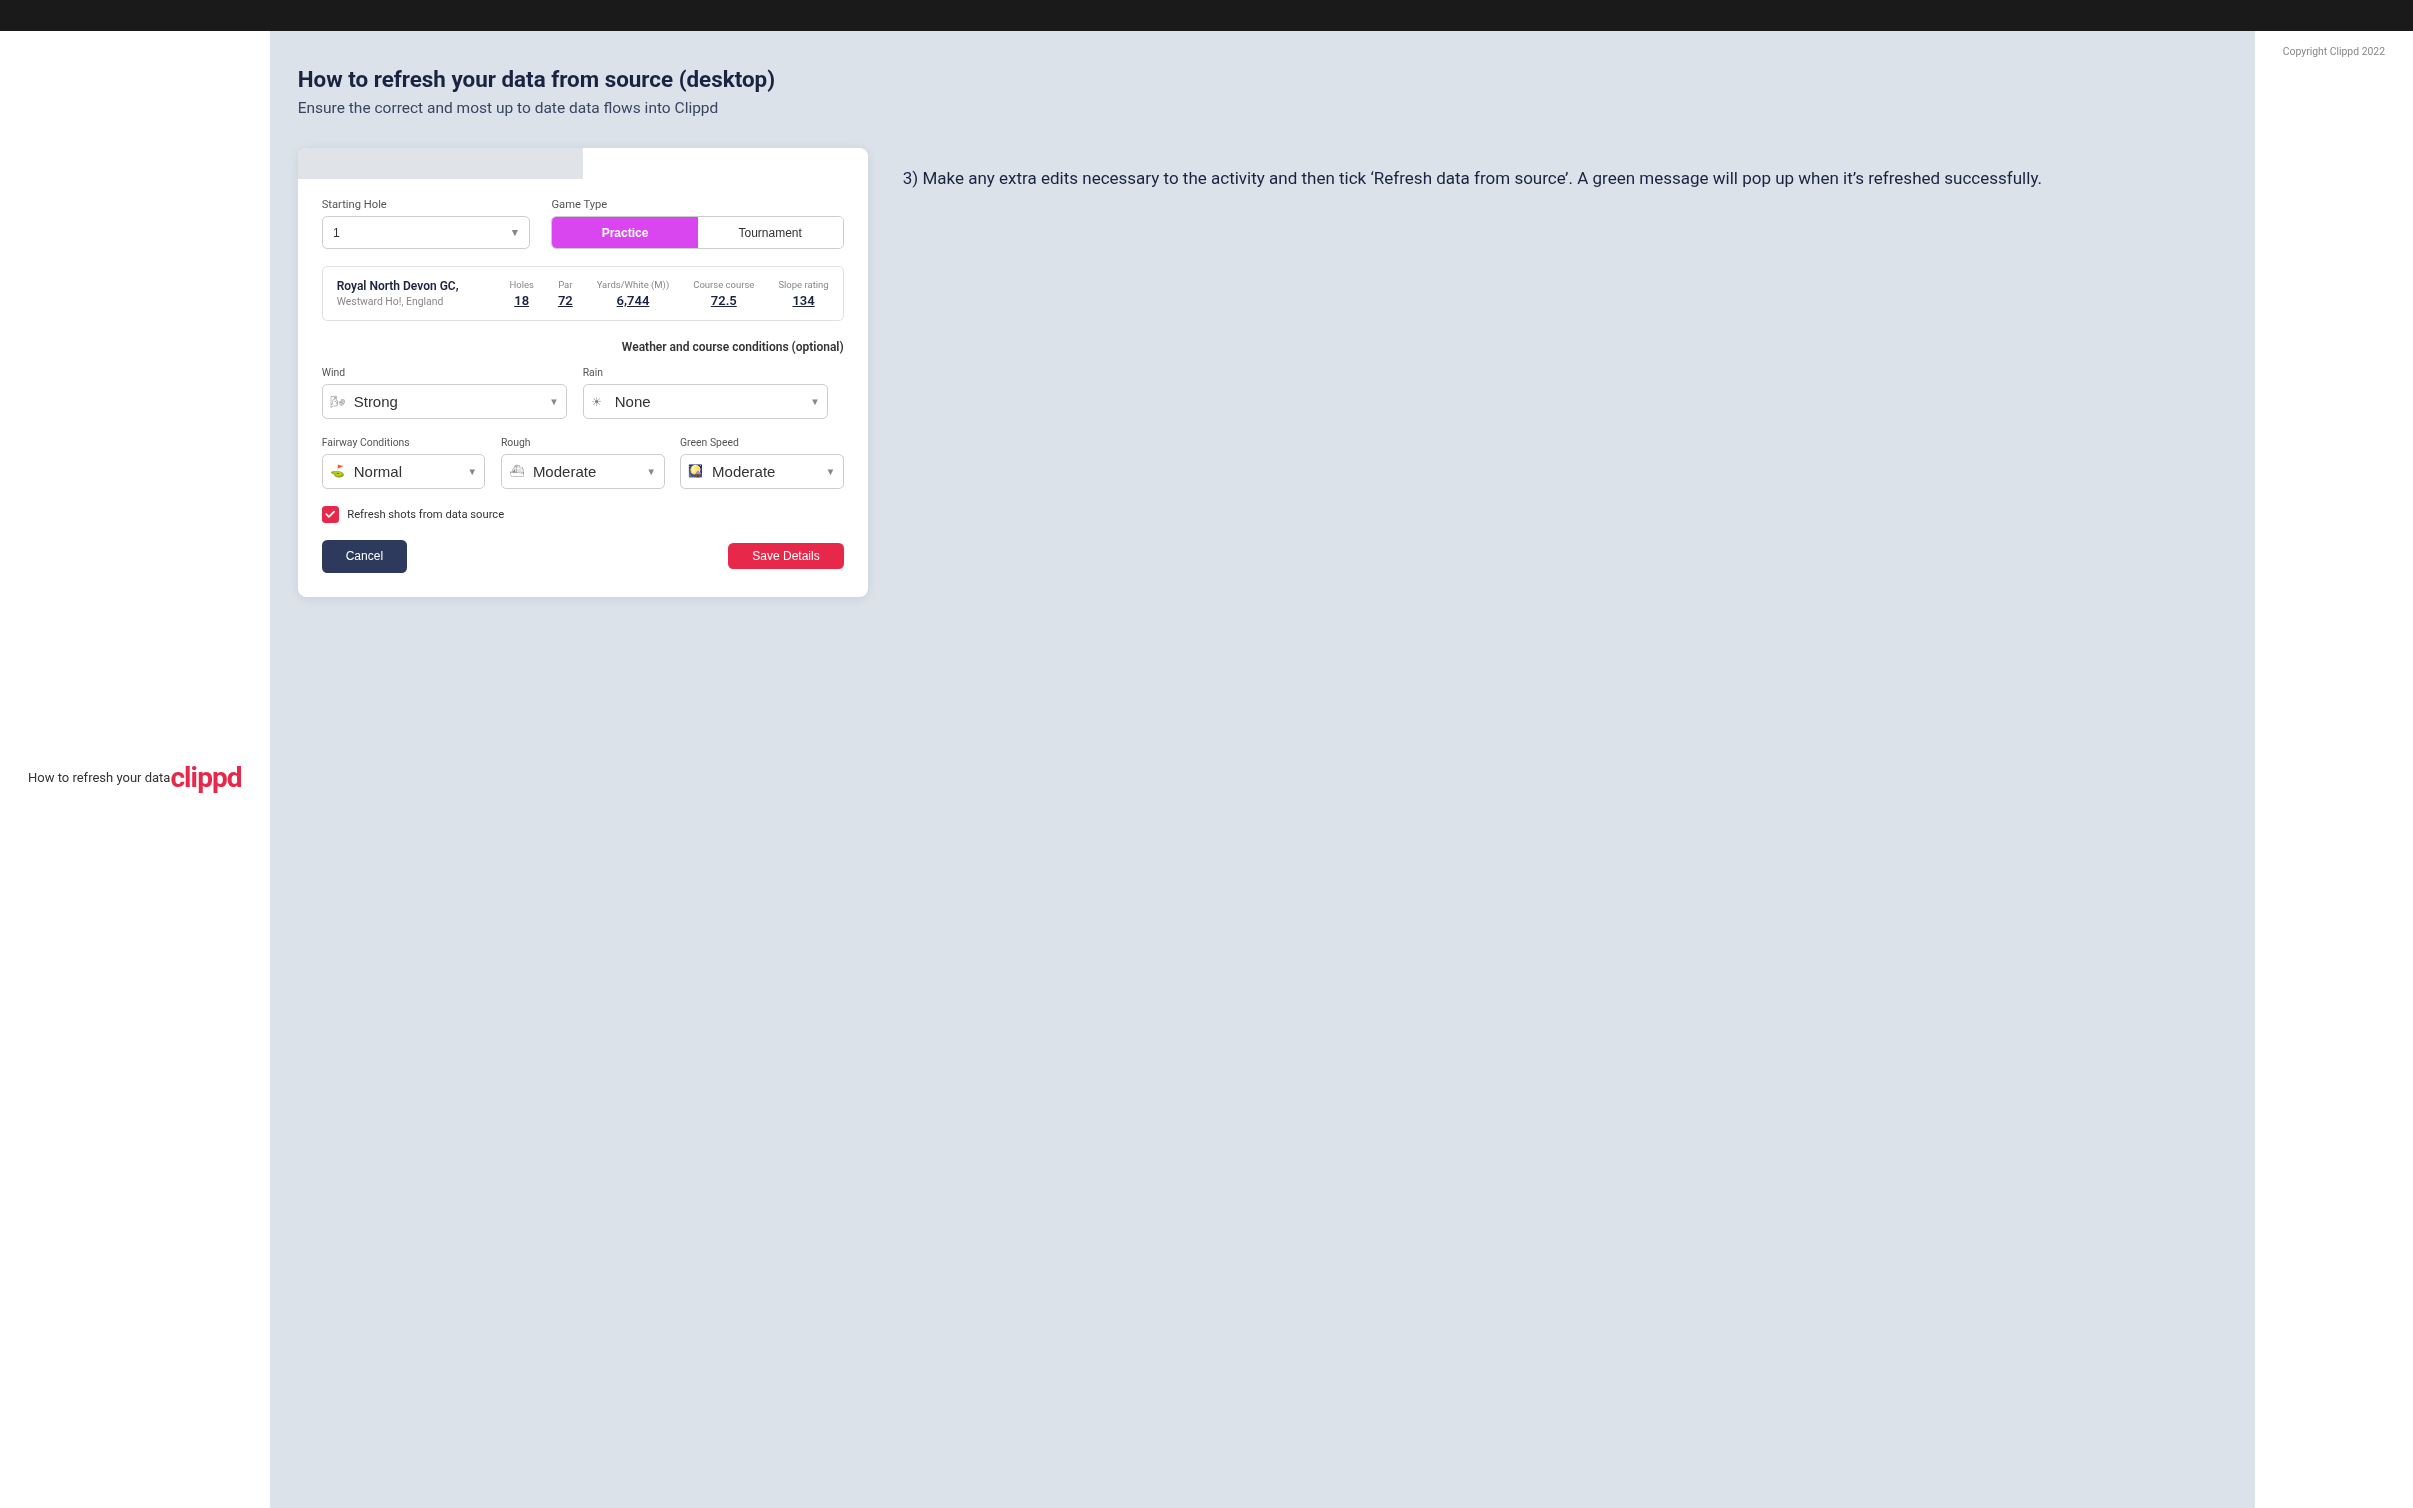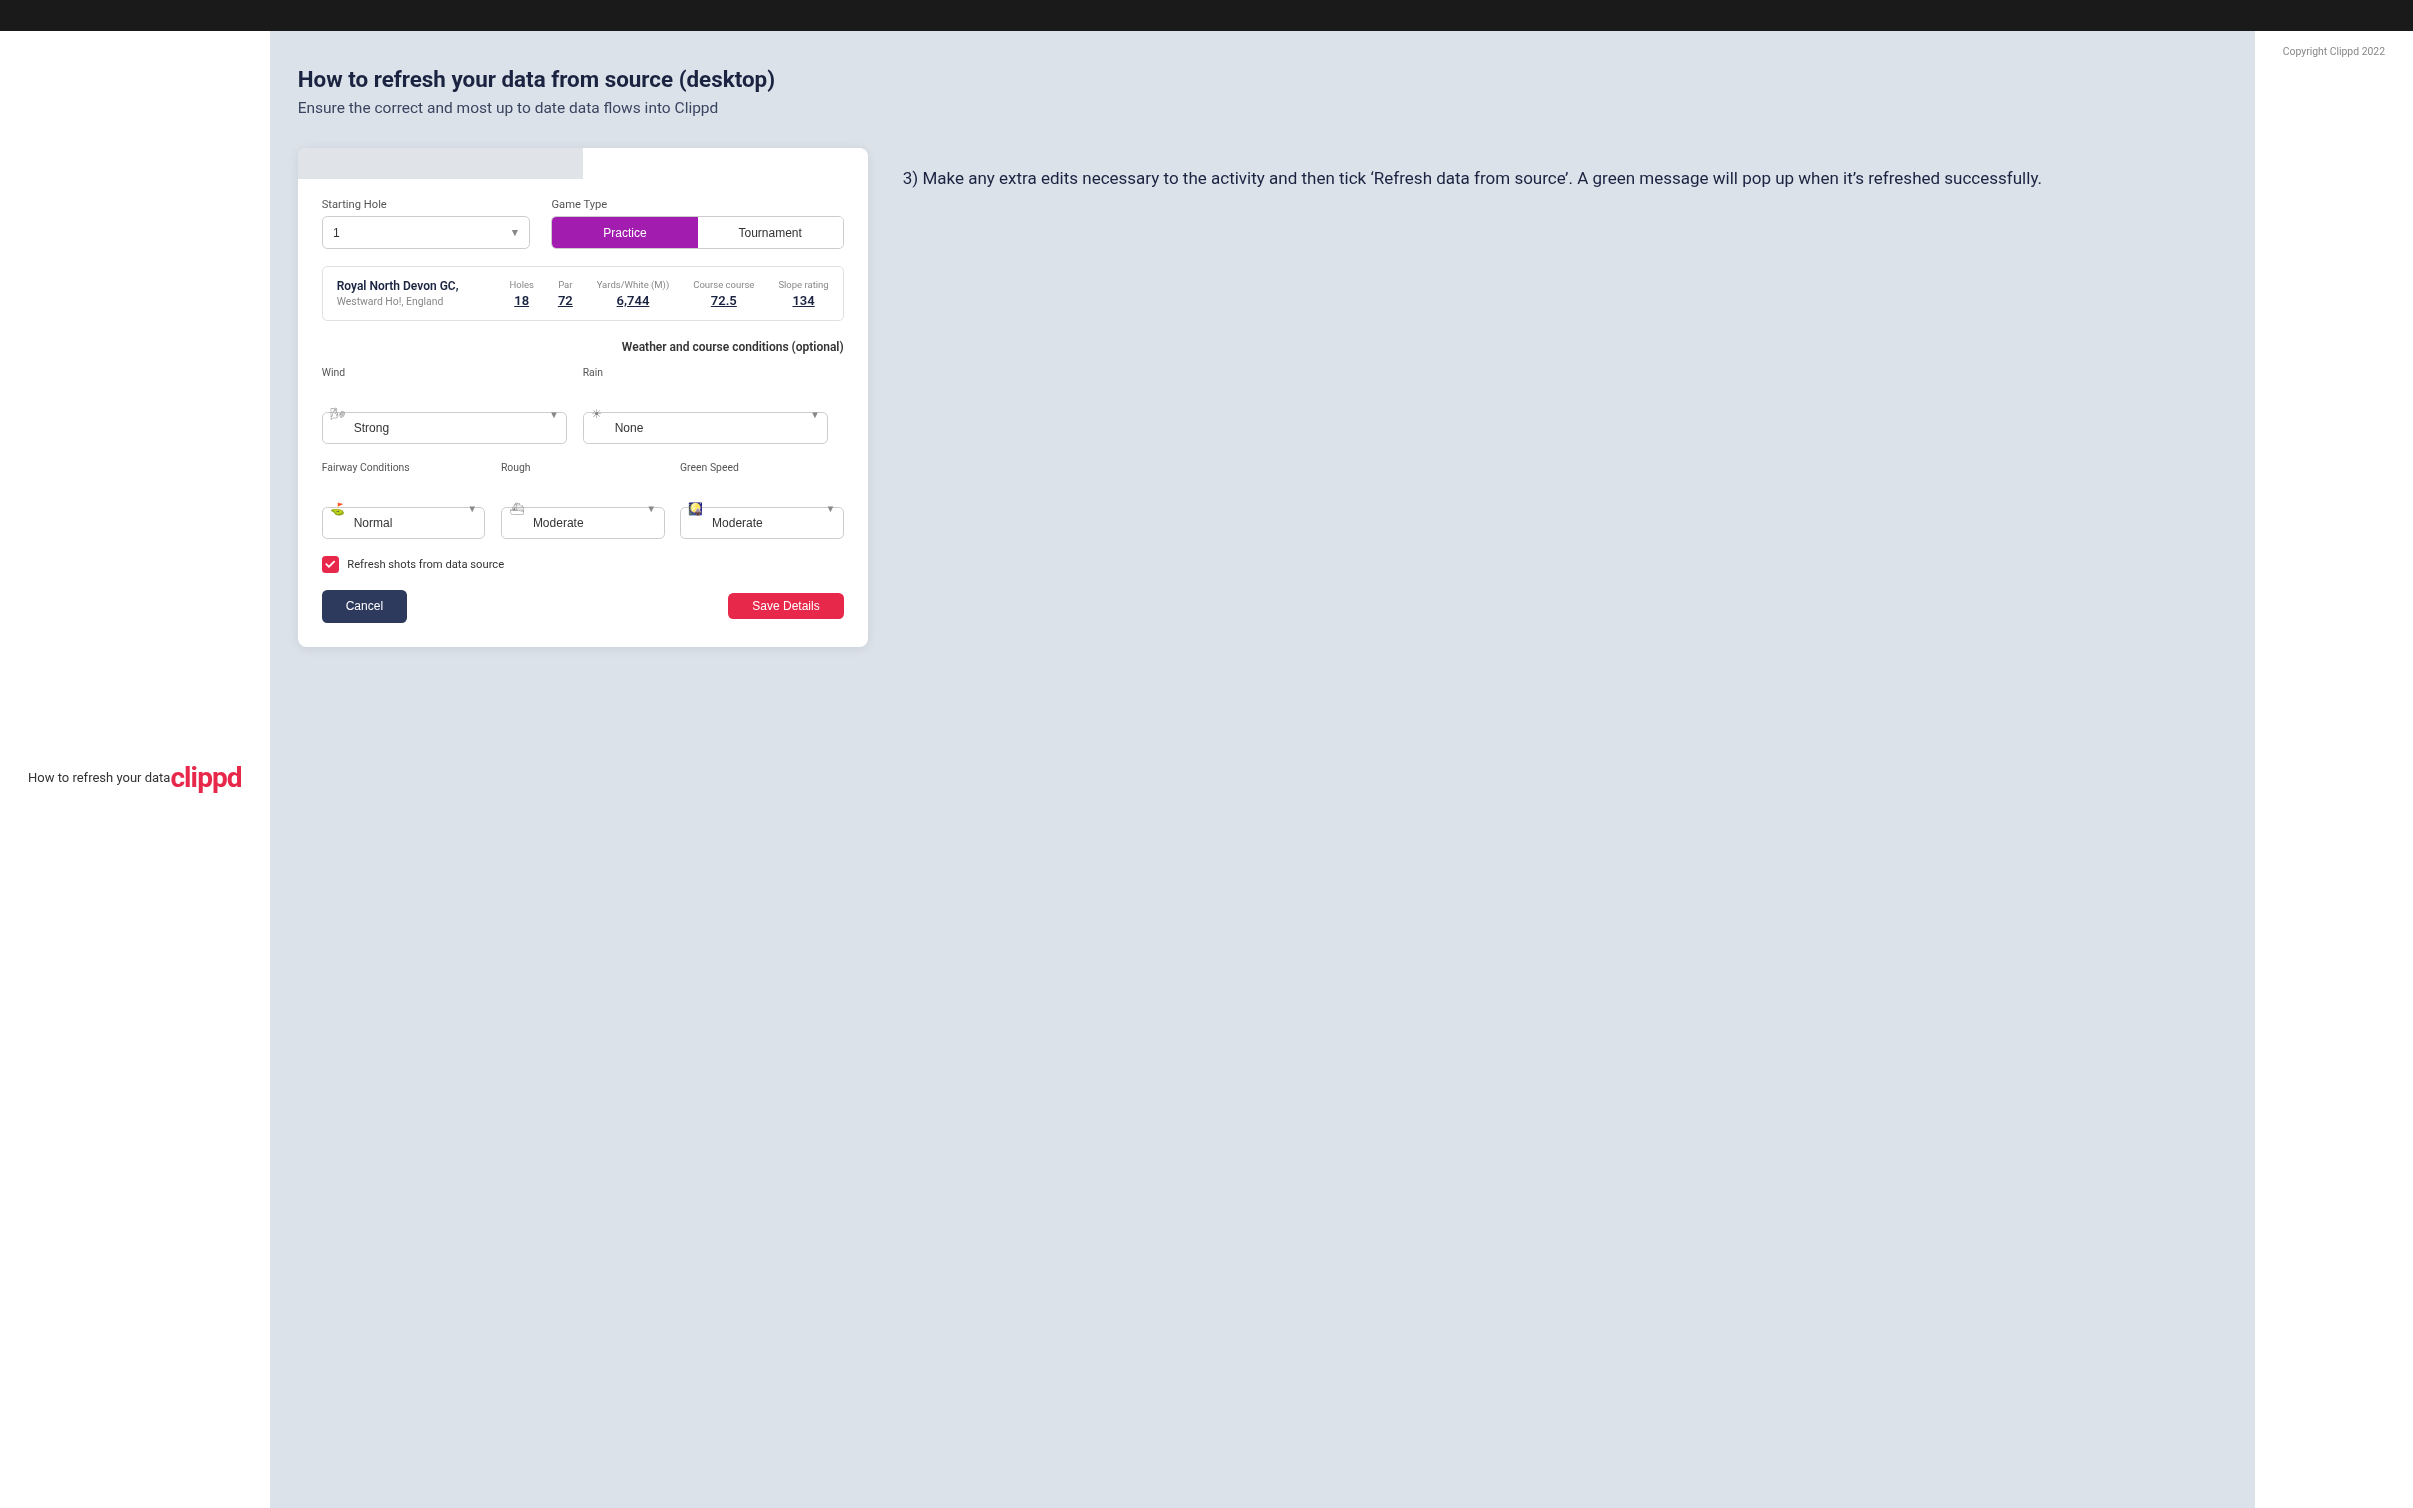--- a/index.html
+++ b/index.html
@@ -151,23 +151,23 @@
       flex: 1;
       padding: 8.6px;
       border: none;
       background: #fff;
       font-size: 12px;
       cursor: pointer;
       font-weight: 400;
       color: #333;
     }
     .game-type-btn.active {
-      background: #a21caf;
+      background: #d946ef;
       color: #fff;
-      font-weight: 400;
+      font-weight: 700;
     }
     .course-row {
       border: 1.3px solid #e0e0e0;
       border-radius: 5.2px;
       padding: 12px 14px;
       margin-bottom: 19px;
       display: flex;
       align-items: center;
       gap: 17px;
     }
@@ -231,26 +231,25 @@
     .condition-select {
       position: relative;
       display: flex;
       align-items: center;
     }
     .condition-select select {
       width: 100%;
       border: 1.3px solid #ccc;
       border-radius: 5.2px;
       padding: 7.8px 28px 7.8px 31px;
-      font-size: 12px;
+      font-size: 15px;
       color: #333;
       appearance: none;
       background: #fff;
       cursor: pointer;
-      margin-top: 28px;
     }
     .condition-icon {
       position: absolute;
       left: 8.6px;
       color: #888;
       font-size: 12px;
       pointer-events: none;
       z-index: 1;
     }
     .condition-arrow {

